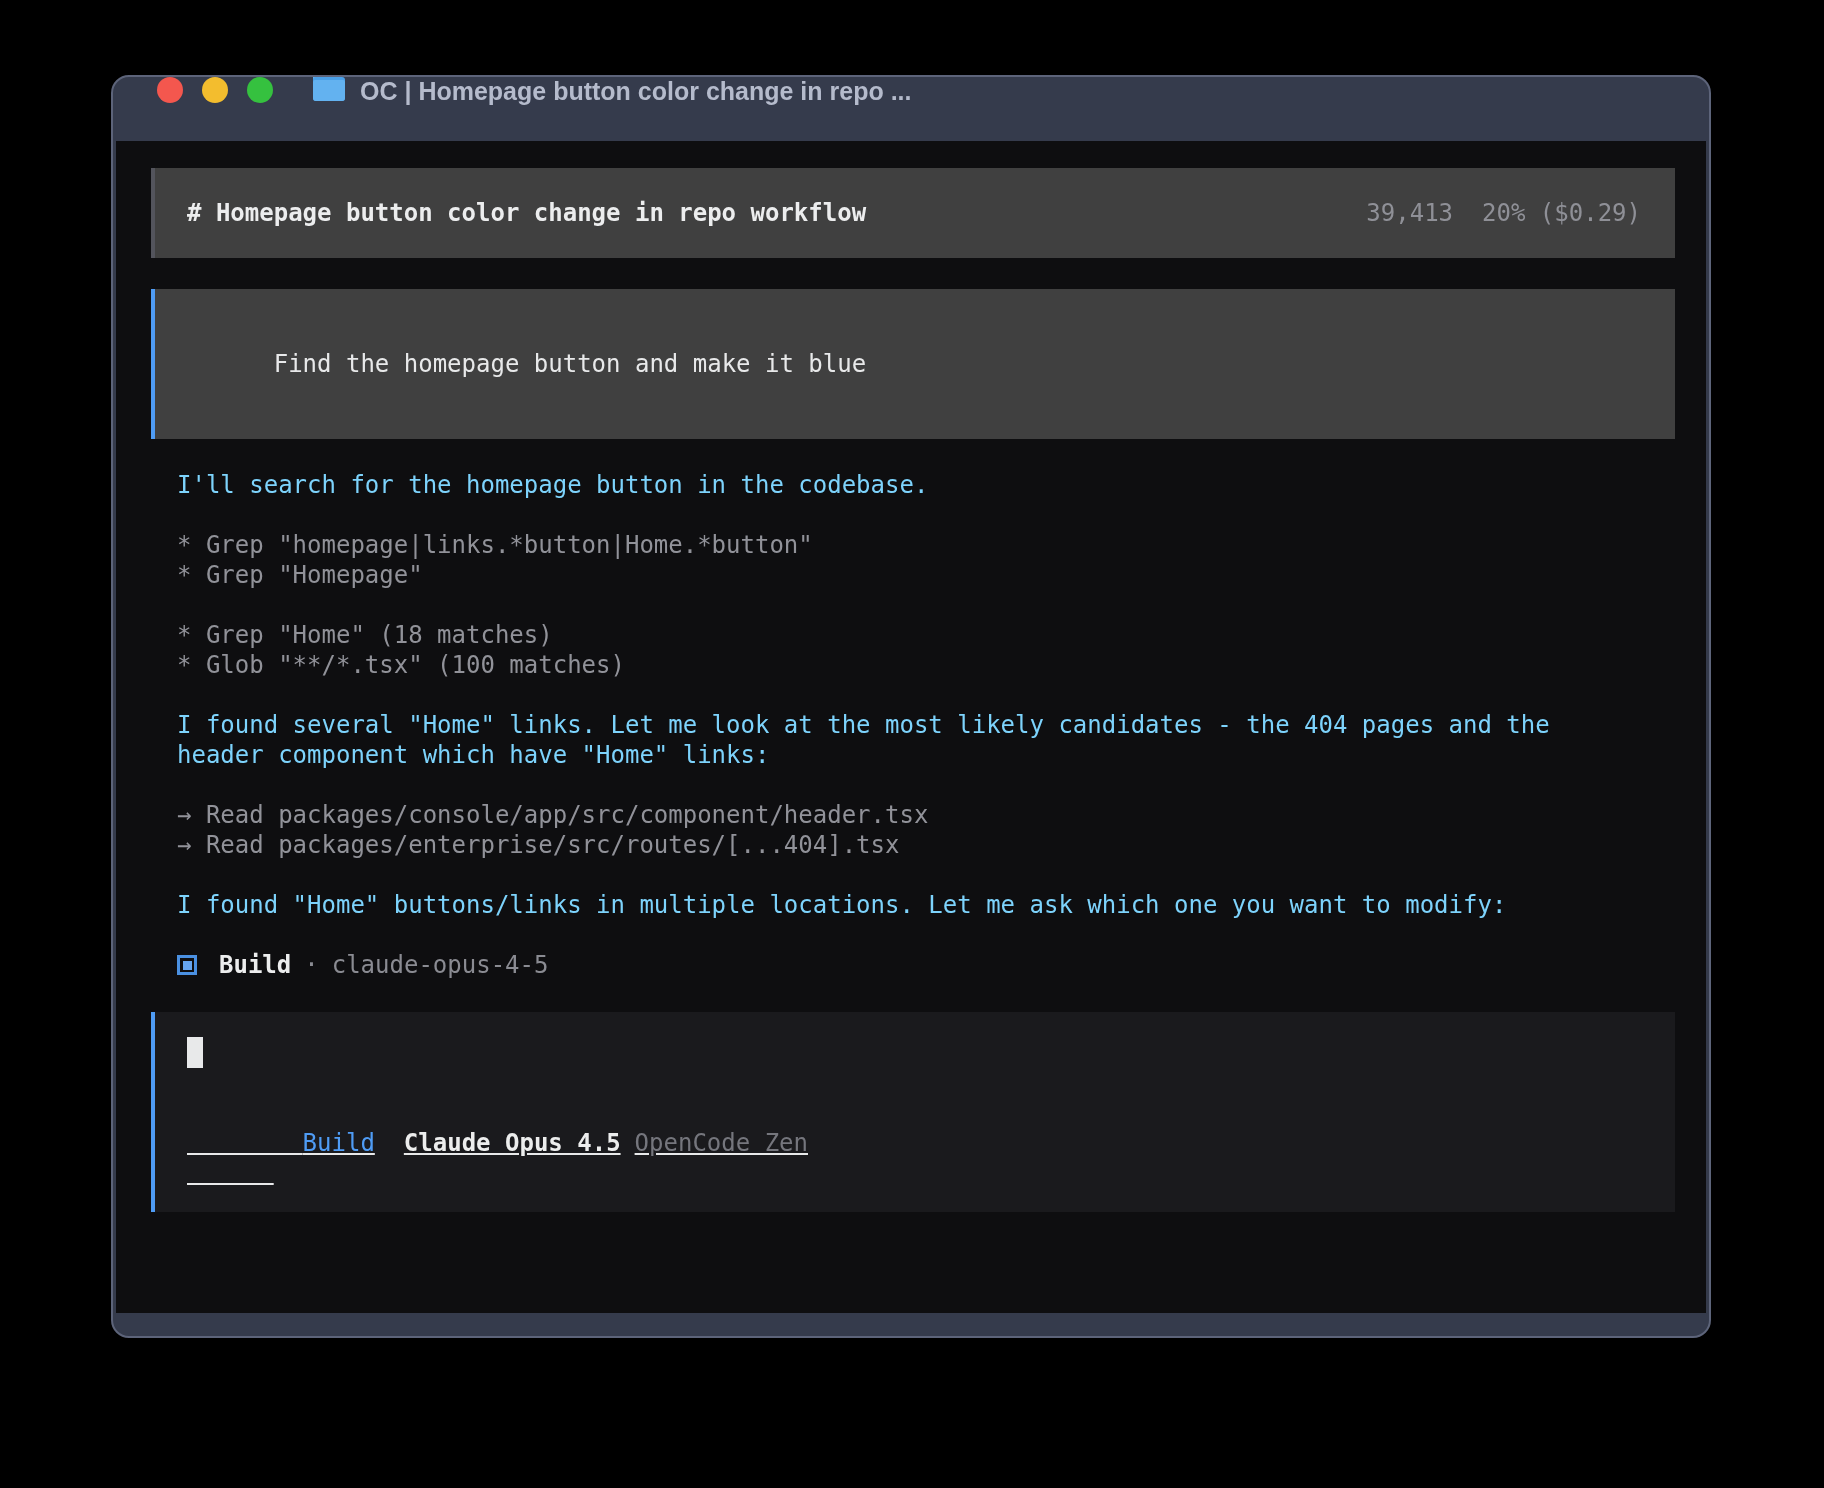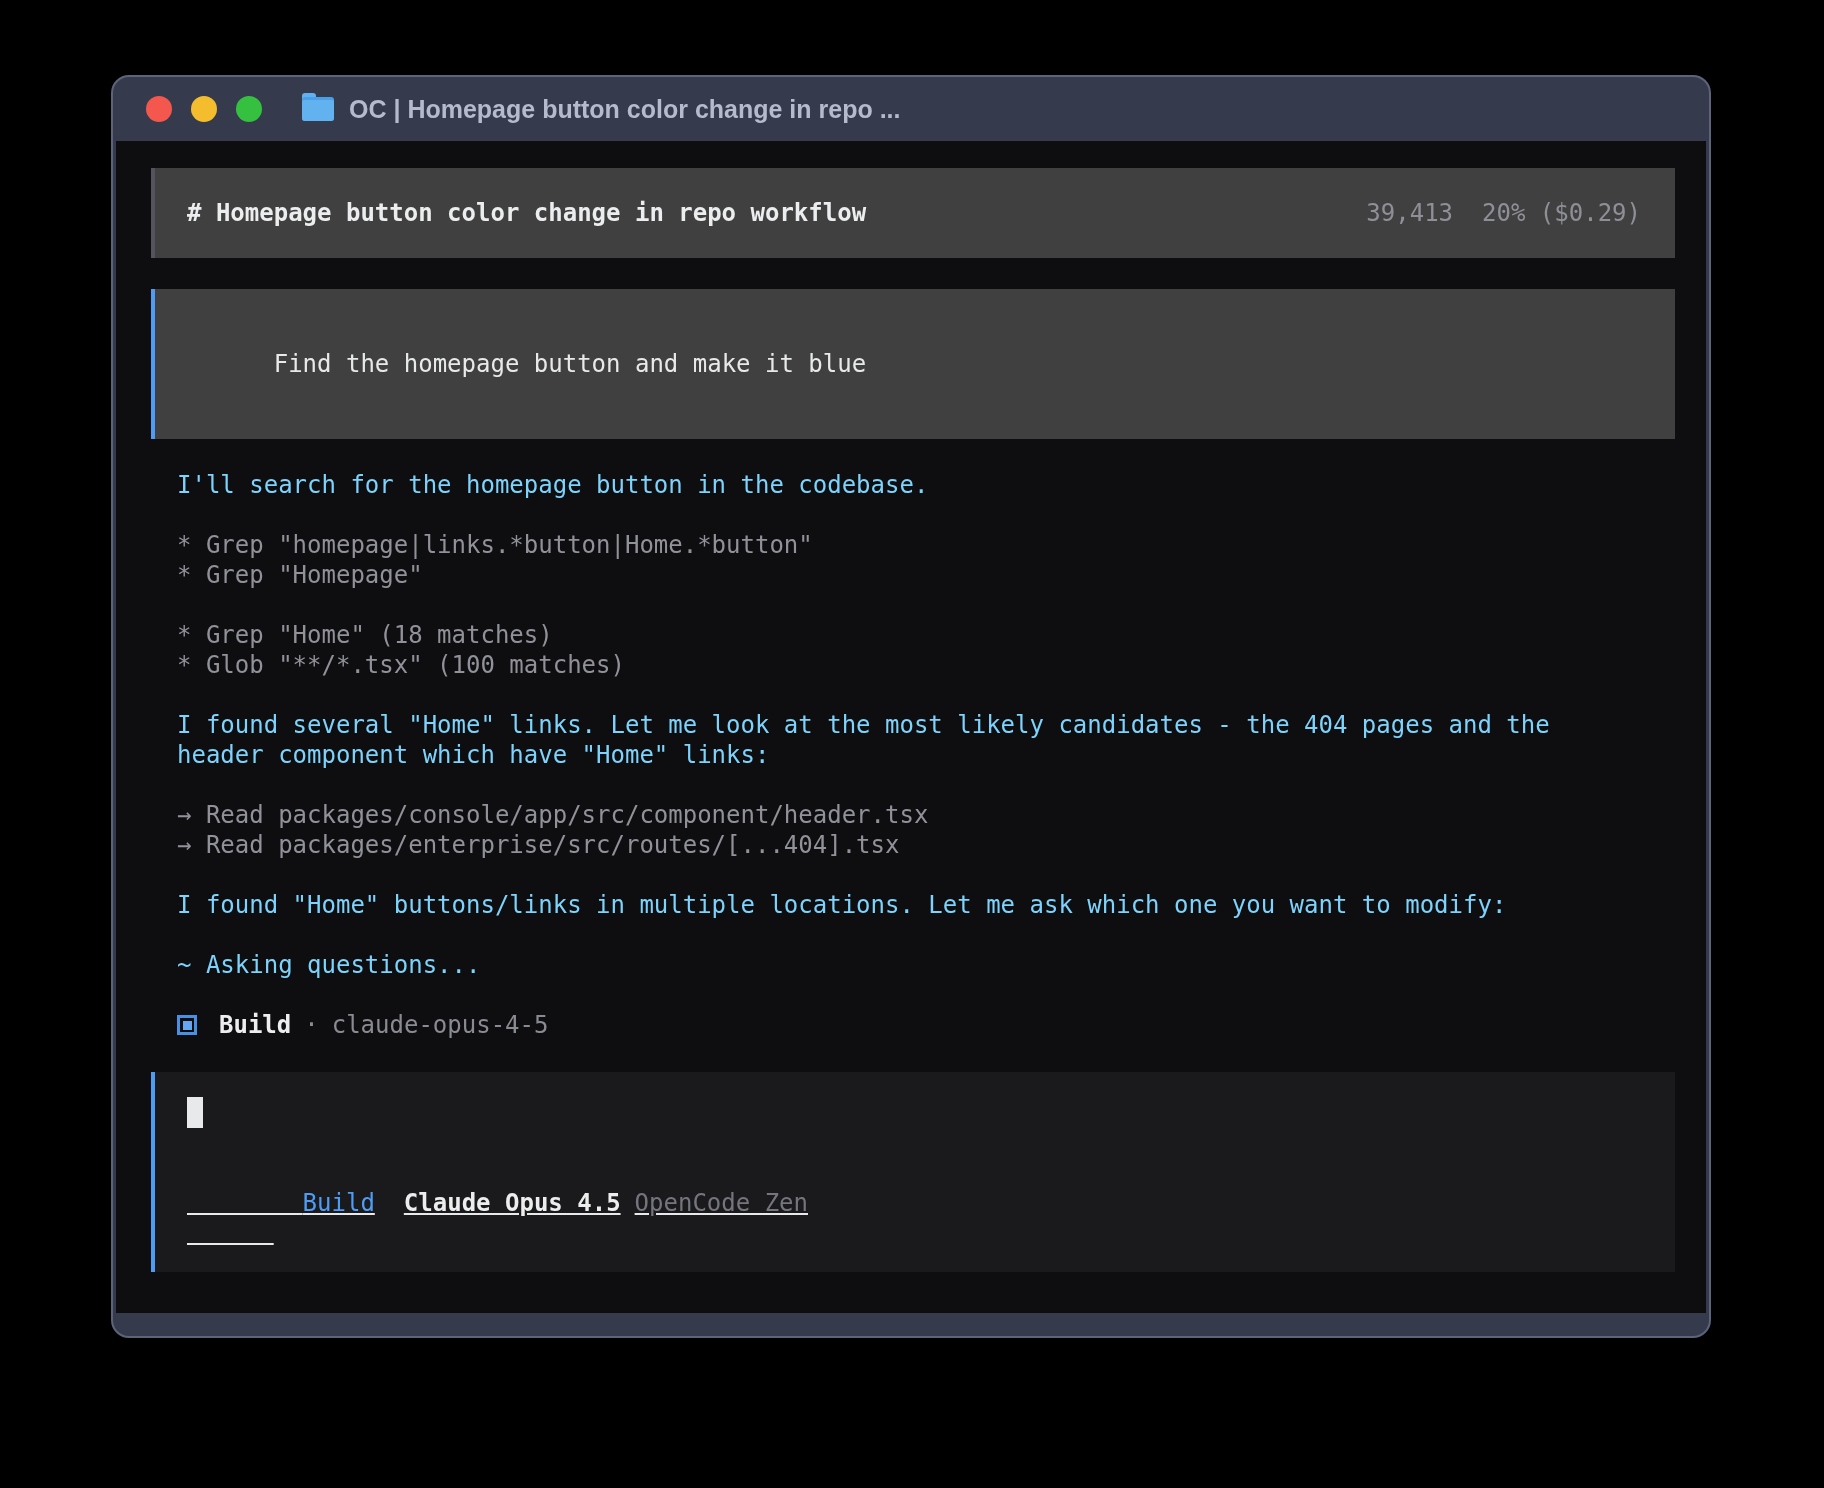--- a/index.html
+++ b/index.html
@@ -4,21 +4,21 @@
 <style>
   * { margin:0; padding:0; box-sizing:border-box; }
   html,body { width:1824px; height:1488px; background:#000; overflow:hidden; }
   body { position:relative; font-family:"DejaVu Sans Mono", monospace; }
 
   .window {
     position:absolute; left:111px; top:75px; width:1600px; height:1263px;
     background:#353b4c; border:2px solid #5d647a; border-radius:18px;
     display:flex; flex-direction:column; overflow:hidden;
   }
-  .titlebar { flex:0 0 64px; display:flex; align-items:center; padding-left:33px;border-radius:20px; }
+  .titlebar { flex:0 0 64px; display:flex; align-items:flex-start; padding-left:44px;border-radius:20px; }
   .lights { display:flex; gap:19px; }
   .light { width:26px; height:26px; border-radius:50%; }
   .light.red    { background:#f4574e; }
   .light.yellow { background:#f3bd2e; }
   .light.green  { background:#35c13f; }
   .folder { margin-left:40px; position:relative; width:32px; height:24px; }
   .folder .tab  { position:absolute; top:-4px; left:0; width:14px; height:8px; background:#62b0ee; border-radius:3px 3px 0 0; }
   .folder .body { position:absolute; top:0; left:0; width:32px; height:24px; background:#4aa0e8; border-radius:3px; }
   .folder .lid  { position:absolute; top:3px; left:0; width:32px; height:21px; background:#63b2f0; border-radius:2px 2px 3px 3px; }
   .win-title { margin-left:15px; font-family:"Liberation Sans", sans-serif; font-weight:bold; font-size:25px; color:#b5bbcc; }
@@ -106,21 +106,20 @@
 
       <div class="line white">I found several "Home" links. Let me look at the most likely candidates - the 404 pages and the header component which have "Home" links:</div>
 
       <div class="group">
         <div class="tool-line gray">→ Read packages/console/app/src/component/header.tsx</div>
         <div class="tool-line gray">→ Read packages/enterprise/src/routes/[...404].tsx</div>
       </div>
 
       <div class="line white">I found "Home" buttons/links in multiple locations. Let me ask which one you want to modify:</div>
 
-      <div class="line white">~ Asking questions...</div>
 
       <div class="status-row">
         <span class="build-icon">
             <span class="inner"></span>
           </span>
         <span class="status-agent">Build</span>
         <span class="status-sep">·</span>
         <span class="status-model">claude-opus-4-5</span>
       </div>
 

